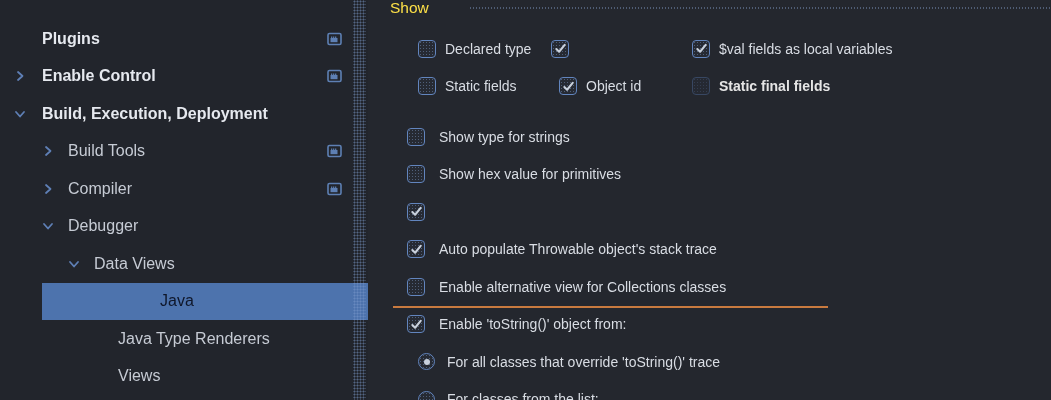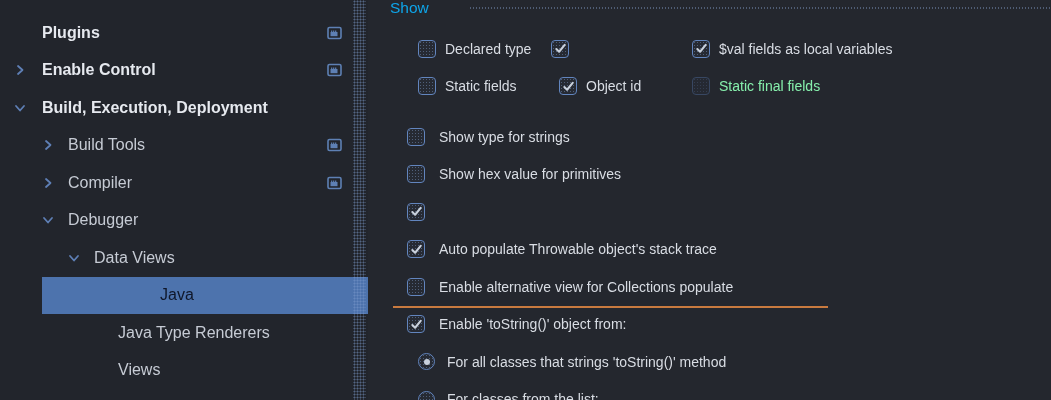--- a/index.html
+++ b/index.html
@@ -1,42 +1,42 @@
 <!DOCTYPE html>
 <html><head>
 <meta charset="utf-8">
 <style>
   * { margin:0; padding:0; box-sizing:border-box; }
   html,body { width:1051px; height:400px; overflow:hidden; }
   body { font-family:"Liberation Sans", sans-serif; background:#24272E; }
   .screen { position:relative; width:1051px; height:400px; display:flex; }
 
   
-  .sidebar { position:relative; width:368px; height:400px; background:#22252C; flex:0 0 368px; padding-top:14px; overflow:hidden; }
+  .sidebar { position:relative; width:368px; height:400px; background:#22252C; flex:0 0 368px; padding-top:20px; overflow:hidden; }
   .tree-row { position:relative; display:flex; align-items:center; height:37.5px; font-size:16px; color:#C6CBD4; cursor:default; white-space:nowrap; }
   .tree-row.bold { font-weight:bold; color:#E6E9EF; }
   .tree-row.selected { background:#4D73AD; color:#0f172a;margin-left:42px; }
   .lv0 { padding-left:14px; }
   .lv1 { padding-left:42px; }
   .lv2 { padding-left:68px; }
   .lv3 { padding-left:94px; }
   .chev { width:26px; flex:0 0 26px; display:flex; align-items:center; justify-content:flex-start; }
   .lv0 .chev { width:28px; flex-basis:28px; }
   .lv3 .chev { width:24px; flex-basis:24px; }
   .tree-label { flex:0 1 auto; }
   .tree-spacer { flex:1 1 auto; }
   .tree-icon { width:17px; height:16px; margin-right:25px; flex:0 0 17px; display:flex; align-items:center; }
   .scrollbar-stipple { position:absolute; top:0; bottom:0; right:2px; width:13px; z-index:5;
       background-image: radial-gradient(rgba(125,155,205,0.55) 0.9px, transparent 1.1px);
       background-size: 3px 3px; }
 
   
   .main { position:relative; flex:1 1 auto; background:#24272E; padding:0 0 0 22px; overflow:hidden; }
   .group-header { display:flex; align-items:center; height:18px; margin-top:-1px; }
-  .group-title { font-size:15.5px; color:#0ea5e9; margin-right:40px; }
+  .group-title { font-size:15.5px; color:#fde047; margin-right:40px; }
   .group-sep { flex:1 1 auto; height:2px; margin-right:0;
       background-image: radial-gradient(rgba(100,118,150,0.9) 0.7px, transparent 0.9px);
       background-size: 3px 2px; }
 
   
   .cb { position:relative; width:18px; height:18px; flex:0 0 18px; border:1px solid #6285BE; border-radius:4px;
       background-color:#262A33;
       background-image: radial-gradient(rgba(130,160,210,0.45) 0.8px, transparent 1px);
       background-size: 3px 3px;
       display:flex; align-items:center; justify-content:center; }
@@ -52,21 +52,21 @@
   .radio.selected .dot { display:block; position:absolute; left:4.5px; top:4.5px; width:6px; height:6px; border-radius:50%; background:#C9D1DD; }
 
   
   .cb-grid { margin-left:28px; margin-top:13px; }
   .cb-grid-row { display:flex; height:37.5px; align-items:center; }
   .cell { display:flex; align-items:center; }
   .cell-1 { width:133px; flex:0 0 133px; }
   .cell-2 { width:141px; flex:0 0 141px; }
   .cell-3 { flex:1 1 auto; }
   .opt-label { font-size:14px; color:#D9DDE4; margin-left:9px; white-space:nowrap; }
-  .opt-label.disabled { color:#86efac; }
+  .opt-label.disabled { color:#e5e5e5;font-weight:bold; }
 
   
   .opt-list { margin-left:5px; margin-top:13px; }
   .opt-row { position:relative; display:flex; align-items:center; height:37.5px;padding-left:12px; }
   .opt-row .opt-label { margin-left:14px; }
   .hl-underline { position:absolute; left:-2px; bottom:-2px; width:435px; height:2px; background:#C87A3F; }
 
   .radio-block { margin-left:28px; }
   .radio-row { display:flex; align-items:center; height:37.5px; }
   .radio-row .opt-label { margin-left:12px; }
@@ -262,39 +262,39 @@
       <div class="opt-row">
         <span class="cb checked">
             <svg width="13" height="13" viewBox="0 0 14 14">
               <path d="M2.5 7.5 L5.5 10.5 L11.5 3" fill="none" stroke="#C9D1DD" stroke-width="2.2" stroke-linecap="round" stroke-linejoin="round"></path>
             </svg>
           </span>
         <span class="opt-label">Auto populate Throwable object's stack trace</span>
       </div>
       <div class="opt-row">
         <span class="cb"></span>
-        <span class="opt-label">Enable alternative view for Collections populate</span>
+        <span class="opt-label">Enable alternative view for Collections classes</span>
         <span class="hl-underline"></span>
       </div>
       <div class="opt-row">
         <span class="cb checked">
             <svg width="13" height="13" viewBox="0 0 14 14">
               <path d="M2.5 7.5 L5.5 10.5 L11.5 3" fill="none" stroke="#C9D1DD" stroke-width="2.2" stroke-linecap="round" stroke-linejoin="round"></path>
             </svg>
           </span>
         <span class="opt-label">Enable 'toString()' object from:</span>
       </div>
     </div>
 
     <div class="radio-block">
       <div class="radio-row">
         <span class="radio selected">
             <span class="dot"></span>
           </span>
-        <span class="opt-label">For all classes that strings 'toString()' method</span>
+        <span class="opt-label">For all classes that override 'toString()' trace</span>
       </div>
       <div class="radio-row">
         <span class="radio"></span>
         <span class="opt-label">For classes from the list:</span>
       </div>
     </div>
 
   </div>
 </div>
 

